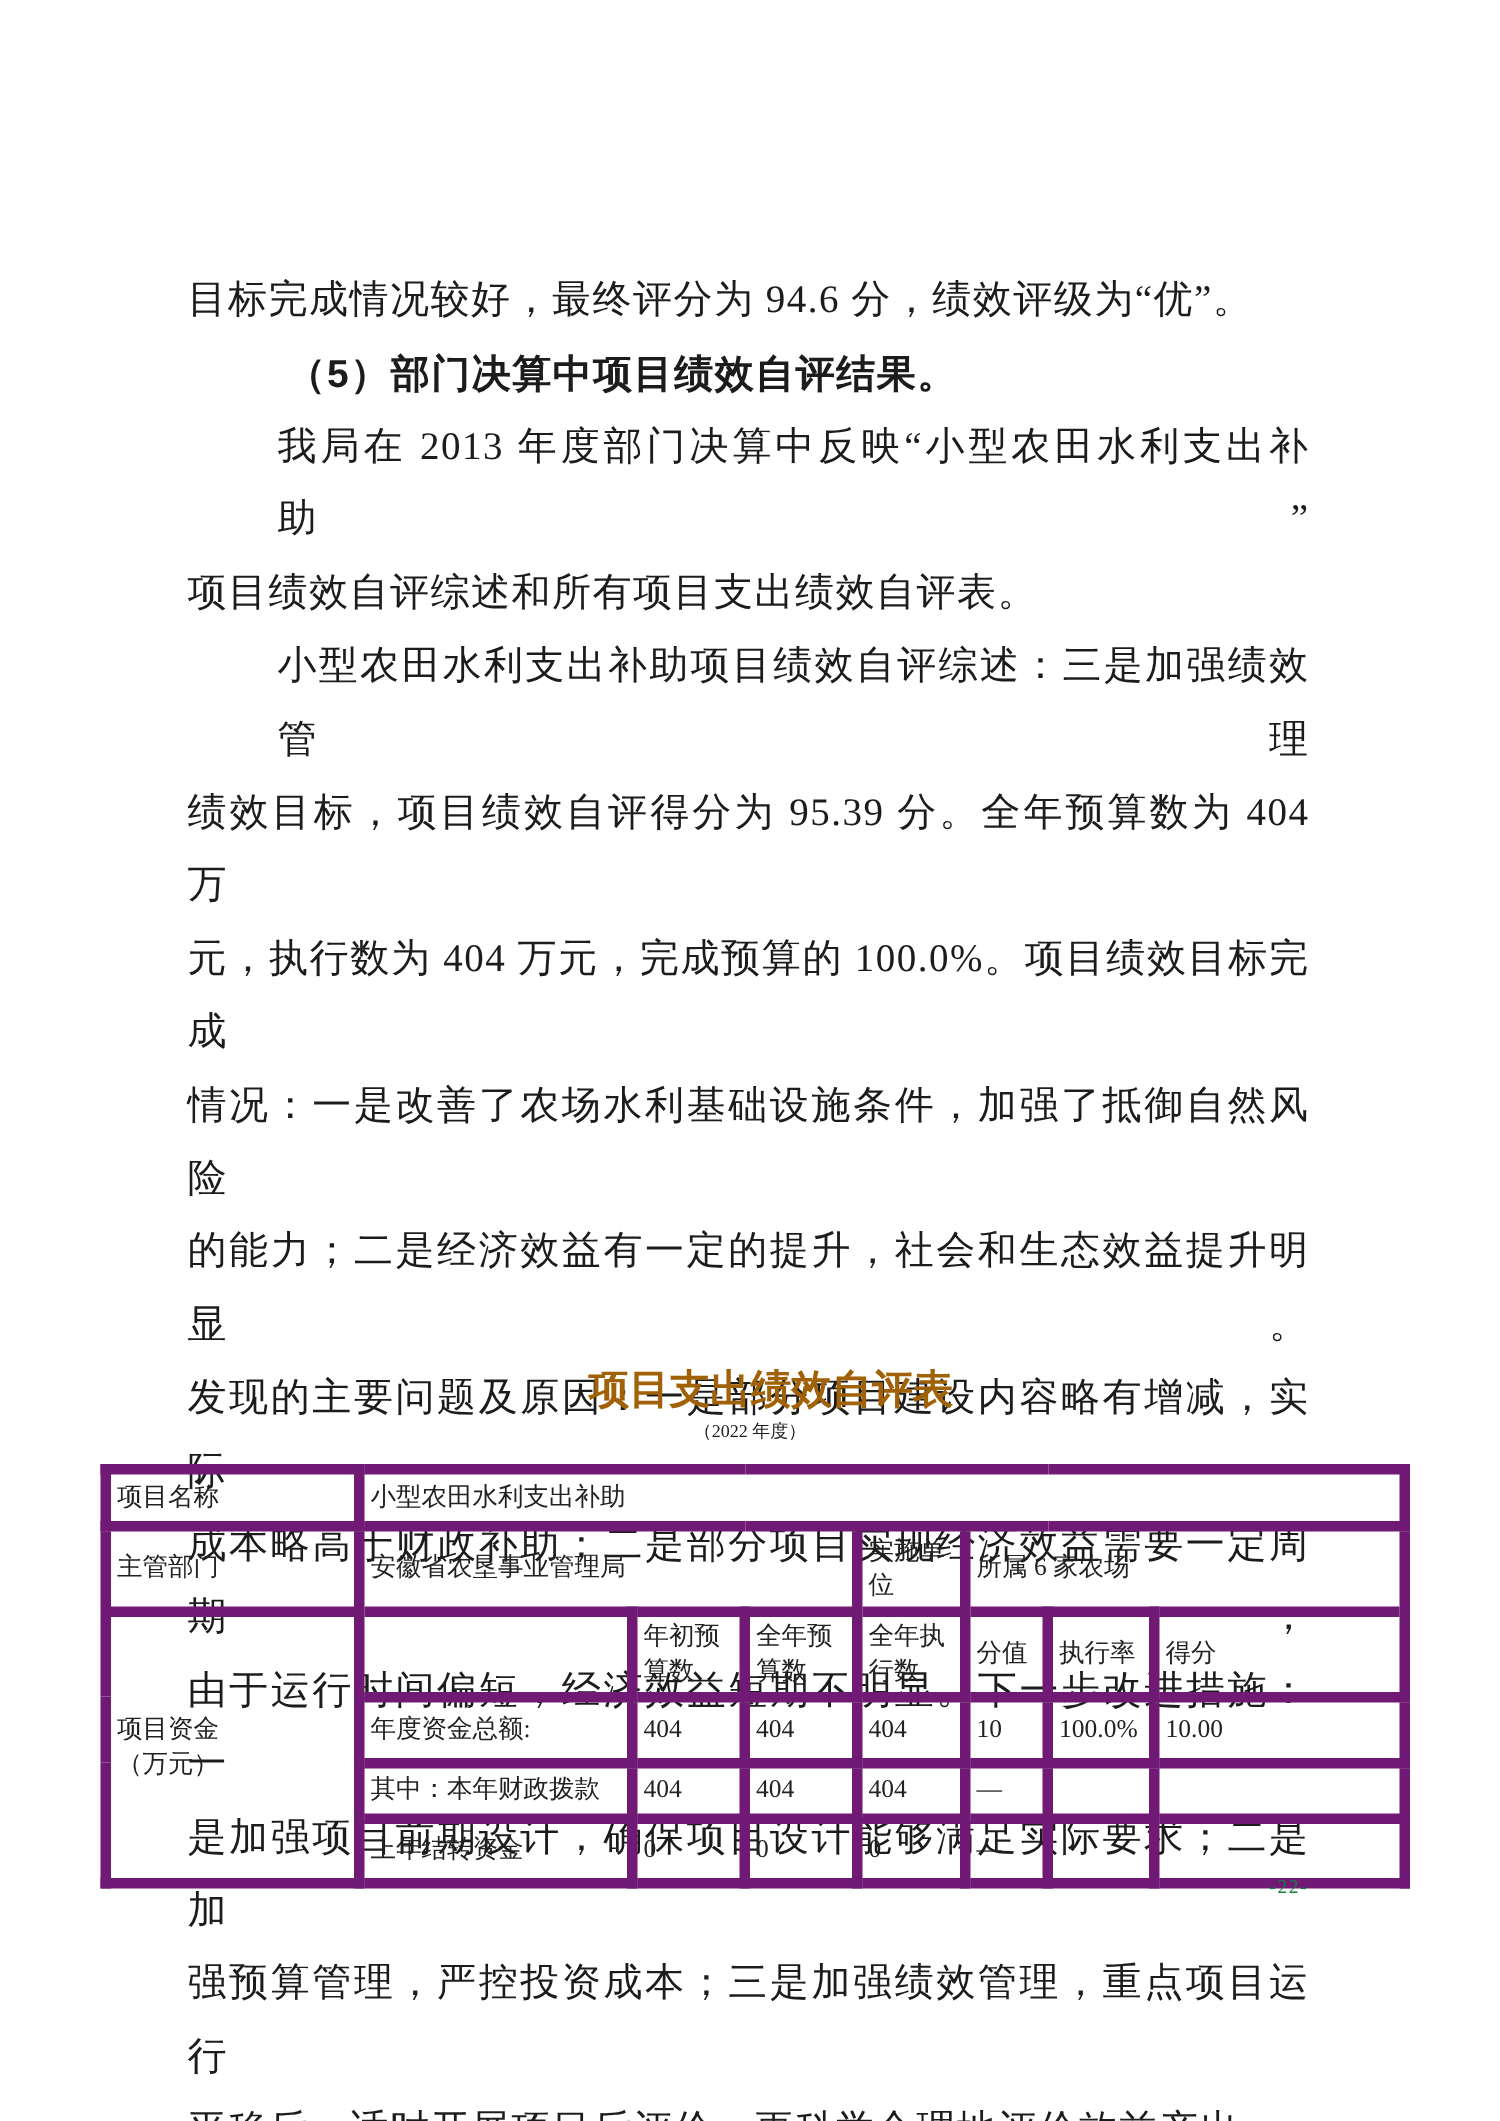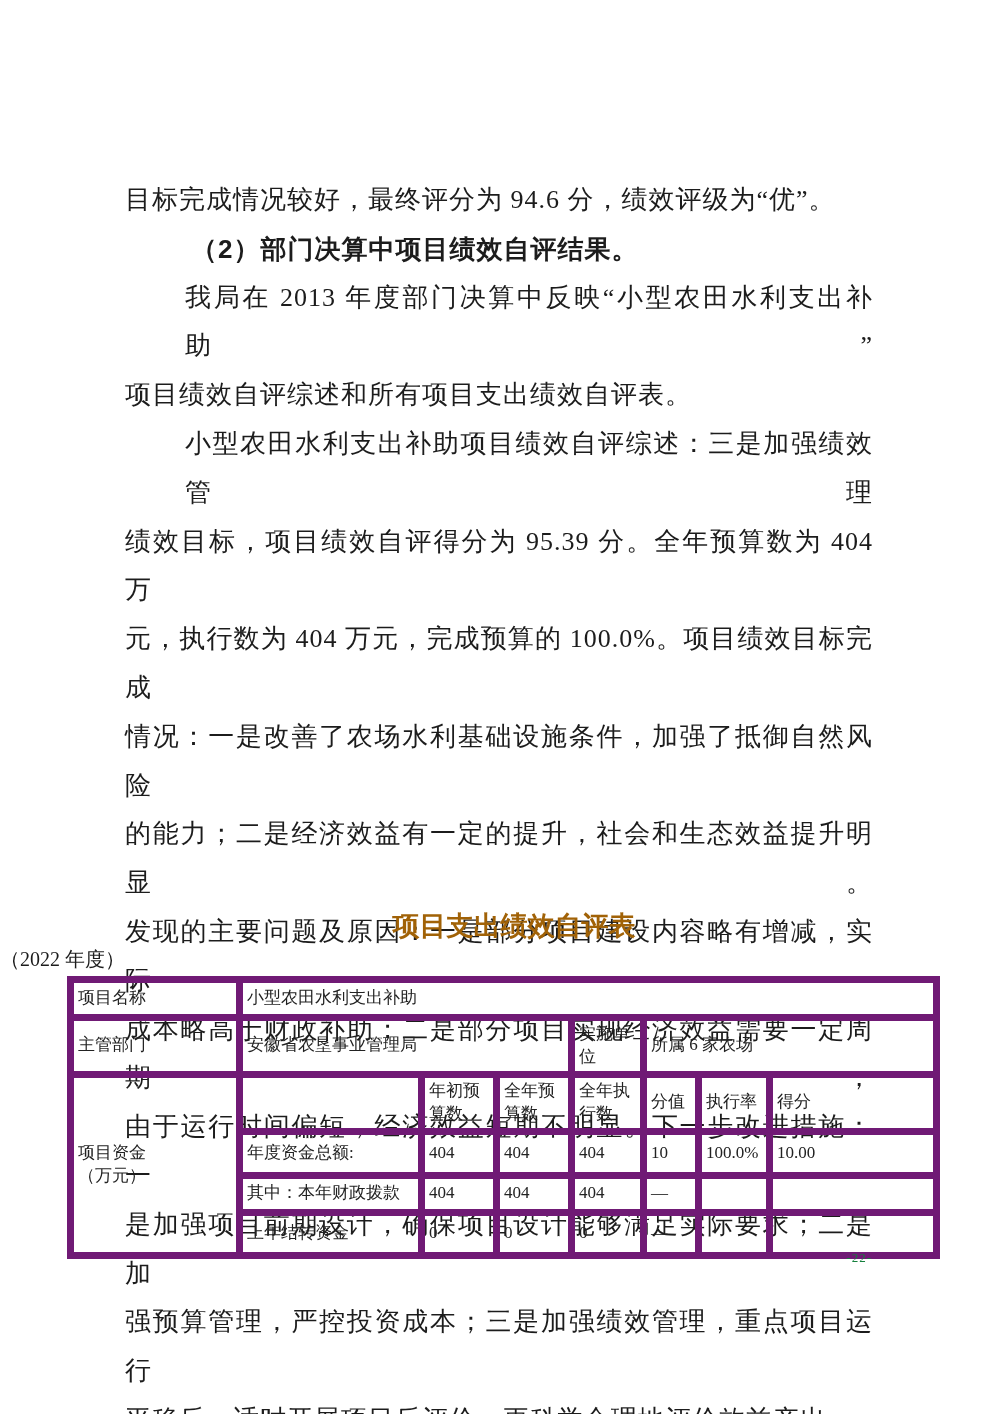--- a/index.html
+++ b/index.html
@@ -27,21 +27,21 @@
   .ind{padding-left:60px;}
   
   .tbl-title{
     position:absolute;left:14px;top:908px;width:1000px;
     text-align:center;
     font-family:"Liberation Sans","DejaVu Sans",sans-serif;
     font-weight:bold;font-size:27px;color:#a16207;
   }
   .tbl-subtitle{
     position:absolute;left:0;top:946px;width:1000px;
-    text-align:left;font-size:20px;color:#1c1c1c;
+    text-align:center;font-size:12px;color:#1c1c1c;
   }
   
   table.self-eval{
     position:absolute;left:67px;top:976px;width:866px;
     border-collapse:collapse;table-layout:fixed;
     border:2px solid #000;
     font-size:17px;color:#222;
   }
   table.self-eval td{
     border:7px solid #701a75;
@@ -64,21 +64,21 @@
     font-size:13px;letter-spacing:1px;color:#15803d;
   }
 </style>
 </head>
 <body>
 
 <div class="page">
 
   <div class="body-text">
     <div class="line end">目标完成情况较好，最终评分为 94.6 分，绩效评级为“优”。</div>
-    <div class="line head">（2）部门决算中项目绩效自评结果。</div>
+    <div class="line head">（5）部门决算中项目绩效自评结果。</div>
     <div class="line jfull ind">我局在 2013 年度部门决算中反映“小型农田水利支出补助”</div>
     <div class="line end">项目绩效自评综述和所有项目支出绩效自评表。</div>
     <div class="line jfull ind">小型农田水利支出补助项目绩效自评综述：三是加强绩效管理</div>
     <div class="line jfull">绩效目标，项目绩效自评得分为 95.39 分。全年预算数为 404 万</div>
     <div class="line jfull">元，执行数为 404 万元，完成预算的 100.0%。项目绩效目标完成</div>
     <div class="line jfull">情况：一是改善了农场水利基础设施条件，加强了抵御自然风险</div>
     <div class="line jfull">的能力；二是经济效益有一定的提升，社会和生态效益提升明显。</div>
     <div class="line jfull">发现的主要问题及原因：一是部分项目建设内容略有增减，实际</div>
     <div class="line jfull">成本略高于财政补助；二是部分项目实现经济效益需要一定周期，</div>
     <div class="line jfull">由于运行时间偏短，经济效益短期不明显。下一步改进措施：一</div>

